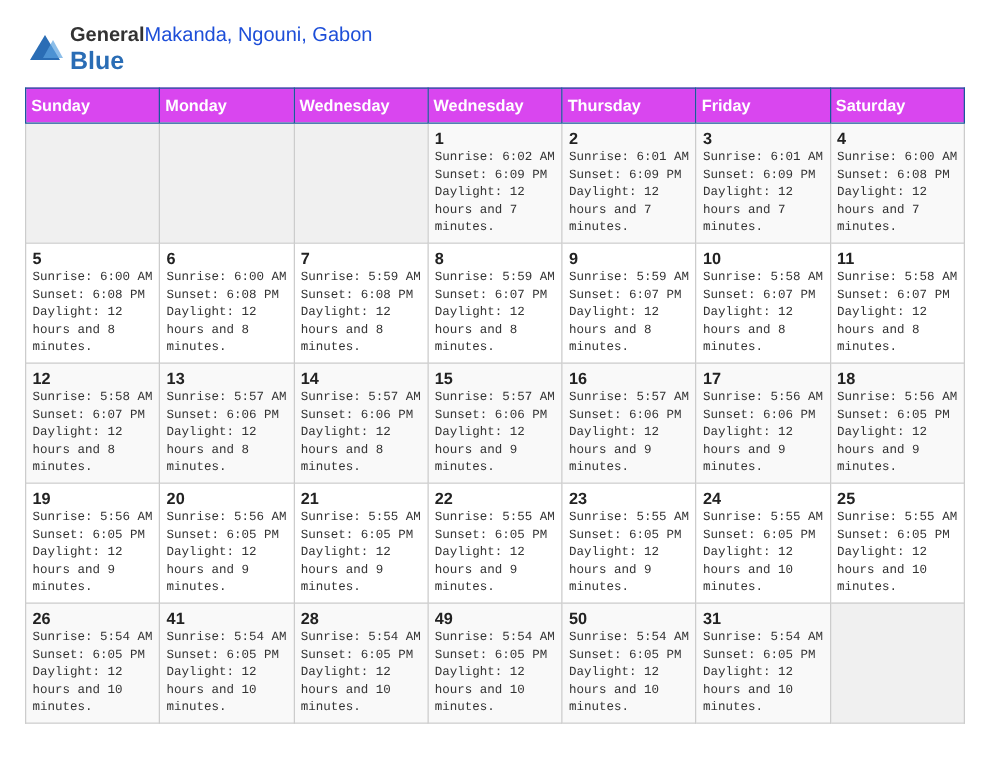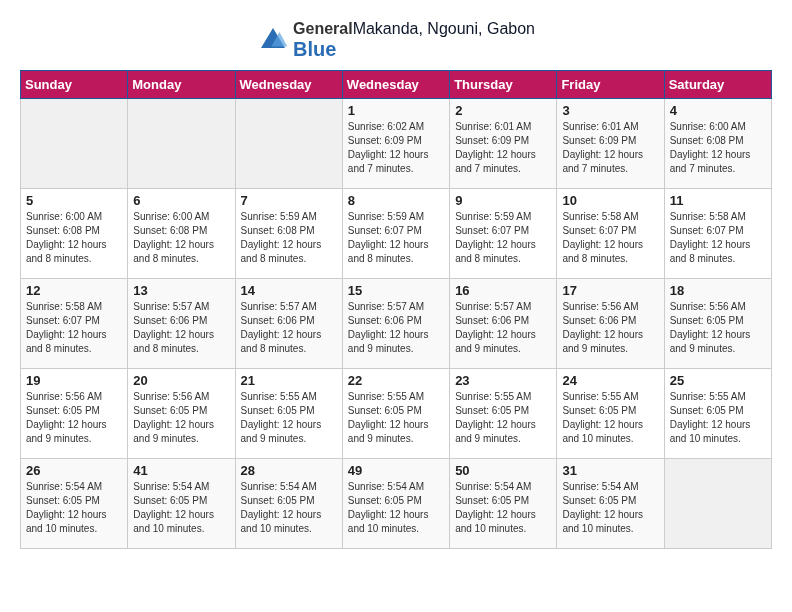--- a/index.html
+++ b/index.html
@@ -5,21 +5,21 @@
     * { box-sizing: border-box; margin: 0; padding: 0; }
     body {
       font-family: Arial, sans-serif;
       background: #fff;
       width: 792px;
       min-height: 612px;
       padding: 20px;
     }
     .header {
       display: flex;
-      justify-content: center;
+      justify-content: flex-start;
       align-items: flex-start;
       margin-bottom: 10px;
     }
     .logo {
       display: flex;
       align-items: center;
     }
     .logo-text {
       display: flex;
       flex-direction: column;
@@ -44,29 +44,29 @@
       text-align: right;
     }
     .month-title {
       font-size: 36px;
       font-weight: bold;
       color: #222;
       line-height: 1.1;
     }
     .location {
       font-size: 16px;
-      color: #0f172a;
+      color: #1d4ed8;
     }
     table {
       width: 100%;
       border-collapse: collapse;
       table-layout: fixed;
     }
     thead tr th {
-      background-color: #be185d;
+      background-color: #d946ef;
       color: #fff;
       font-size: 13px;
       font-weight: bold;
       padding: 6px 4px;
       text-align: left;
       border: 1px solid #1a5a9a;
     }
     tbody tr td {
       vertical-align: top;
       border: 1px solid #ccc;
@@ -83,20 +83,21 @@
       font-size: 13px;
       font-weight: bold;
       color: #222;
       display: block;
       margin-bottom: 2px;
     }
     .day-info {
       font-size: 10px;
       color: #333;
       line-height: 1.4;
+      font-family: Liberation Mono, monospace;
     }
     .empty-cell {
       background: #f0f0f0 !important;
     }
   </style>
 </head>
 <body>
 
 <div class="header">
   <div class="logo">

